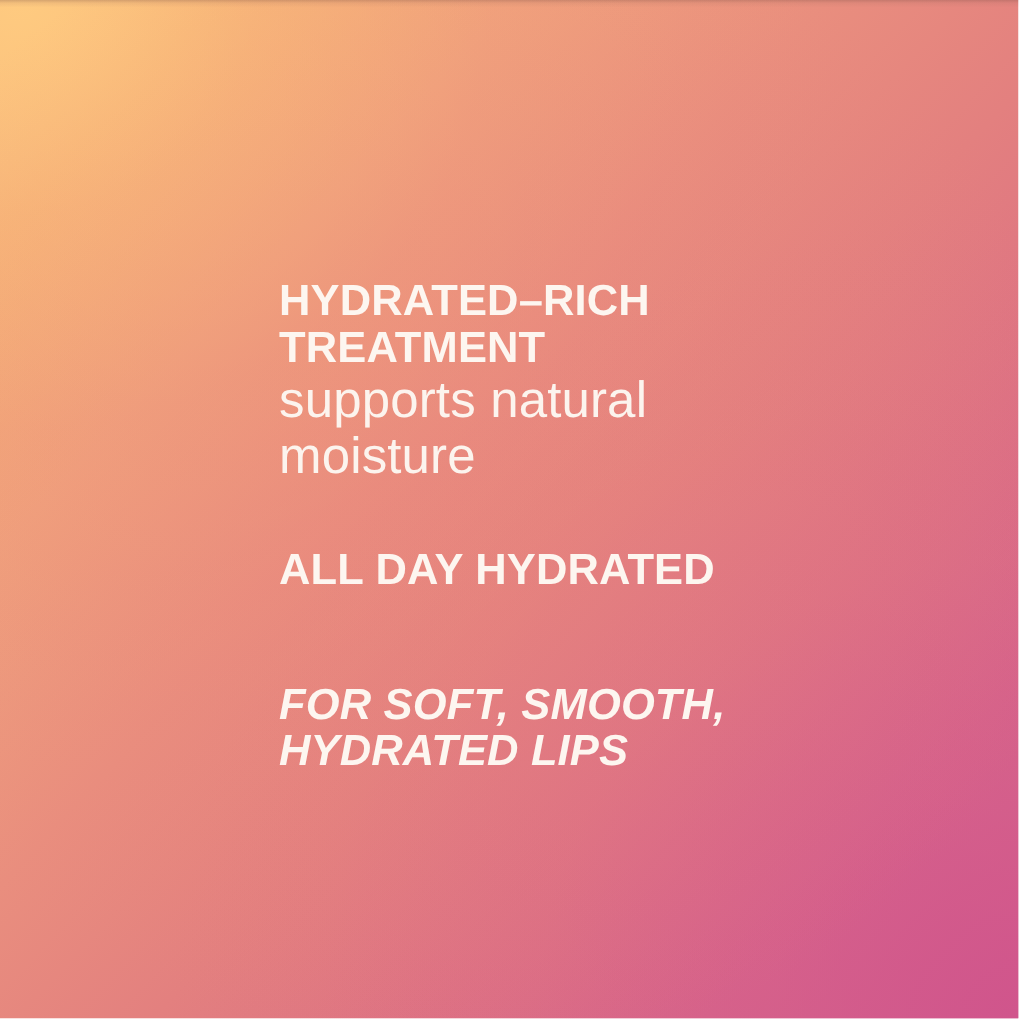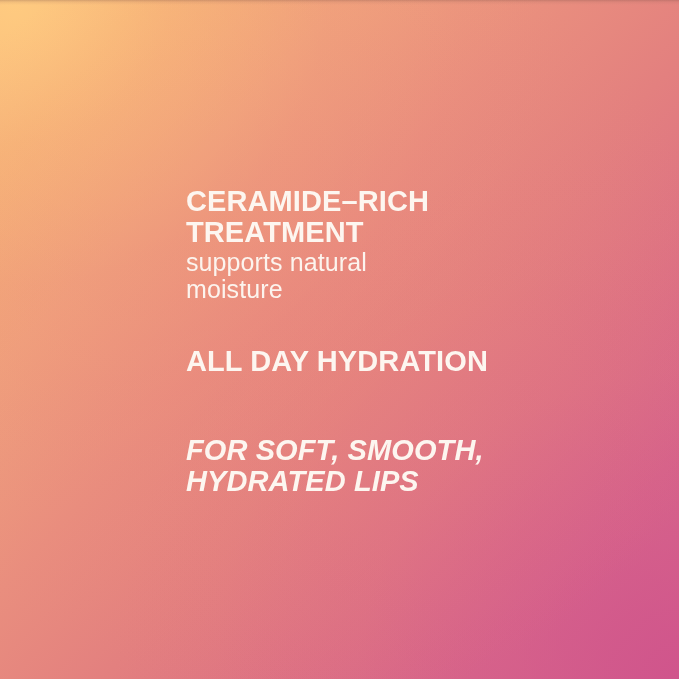--- a/index.html
+++ b/index.html
@@ -107,21 +107,21 @@
     font-size: 29px;
     line-height: 1.08;
     letter-spacing: 0.1px;
     white-space: pre-line;
   }
 
   .subline {
     margin: 0;
     color: #fcf4ee;
     font-weight: 300;
-    font-size: 25px;
+    font-size: 34px;
     line-height: 1.1;
     letter-spacing: 0.1px;
     white-space: pre-line;
   }
 
   .gap-lg + .block {
     margin-top: 58px;
     font-style: italic;
   }
 </style>
@@ -132,28 +132,28 @@
 
   <div class="bg-layer bg-base"></div>
   <div class="bg-layer bg-bloom-warm"></div>
   <div class="bg-layer bg-bloom-magenta"></div>
   <div class="bg-layer bg-haze"></div>
   <div class="bg-layer bg-topedge"></div>
 
   <div class="copy">
 
     <div class="block">
-      <p class="headline">CERAMIDE–RICH
+      <p class="headline">HYDRATED–RICH
 TREATMENT</p>
       <p class="subline">supports natural
 moisture</p>
     </div>
 
     <div class="block gap-lg">
-      <p class="headline">ALL DAY HYDRATION</p>
+      <p class="headline">ALL DAY HYDRATED</p>
     </div>
 
     <div class="block">
       <p class="headline">FOR SOFT, SMOOTH,
 HYDRATED LIPS</p>
     </div>
 
   </div>
 </div>
 

